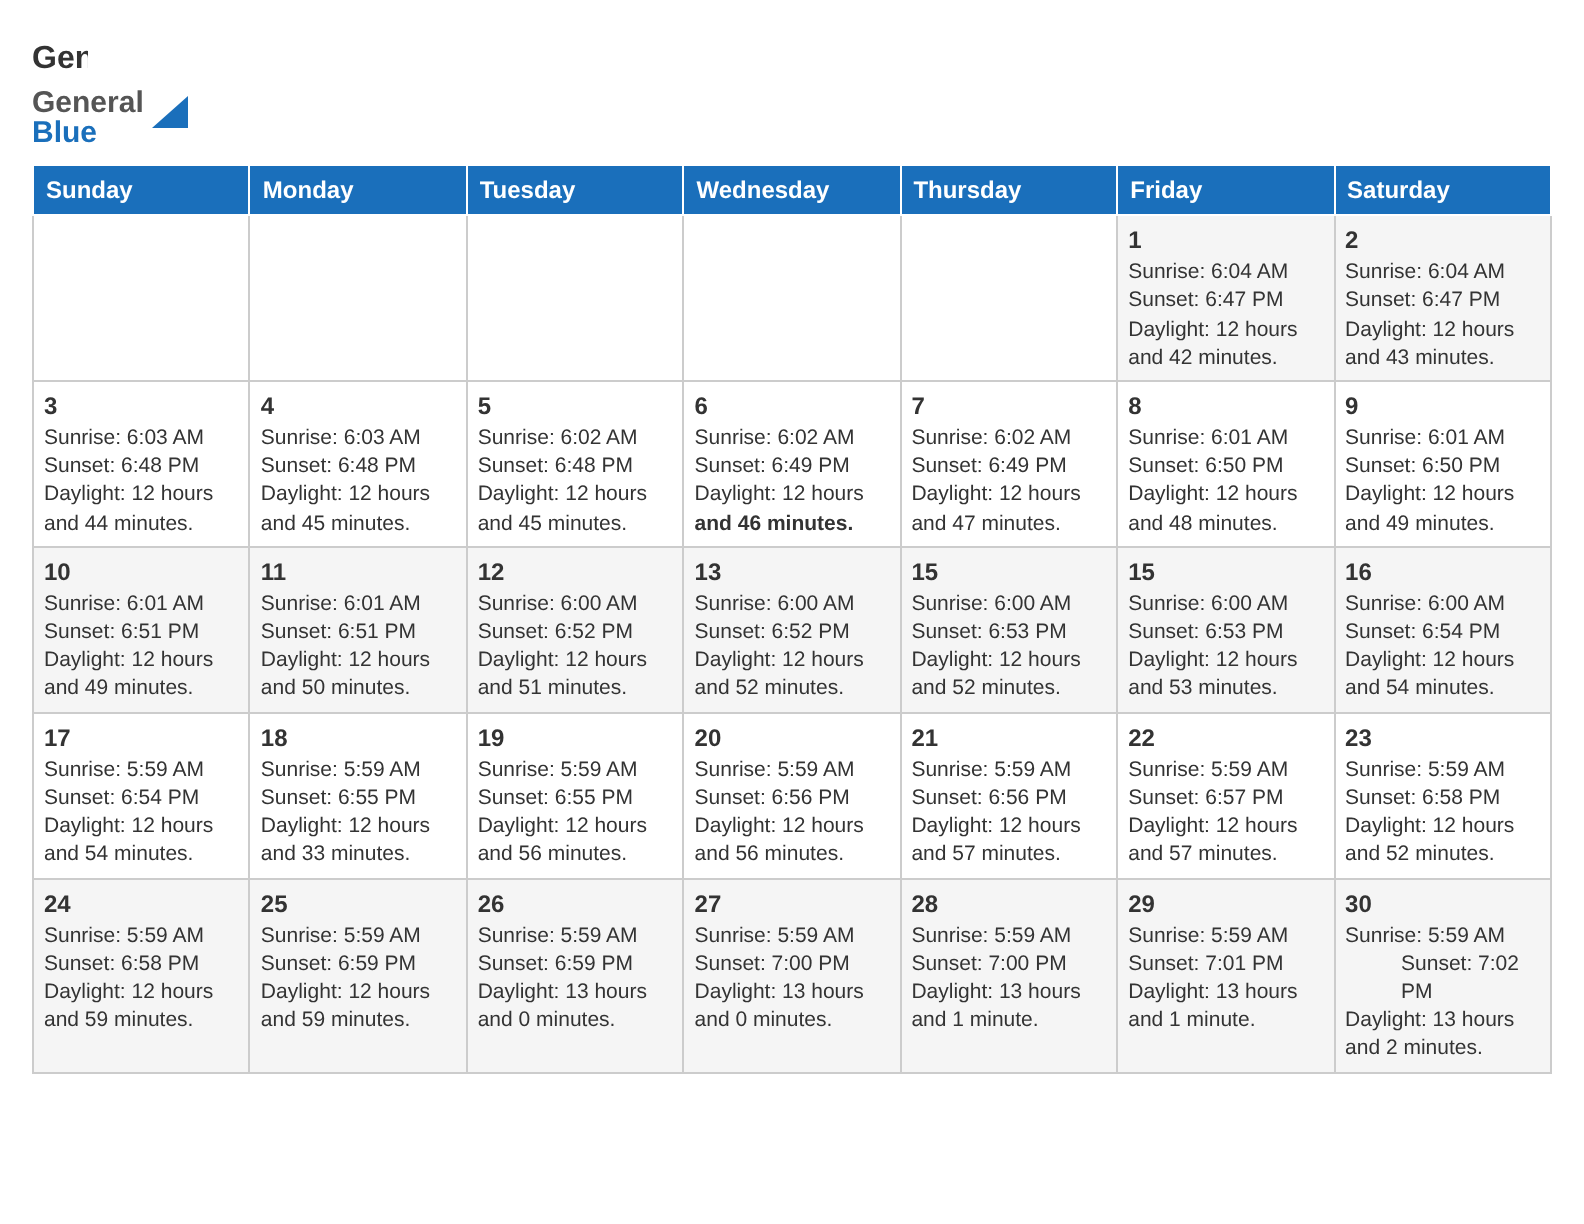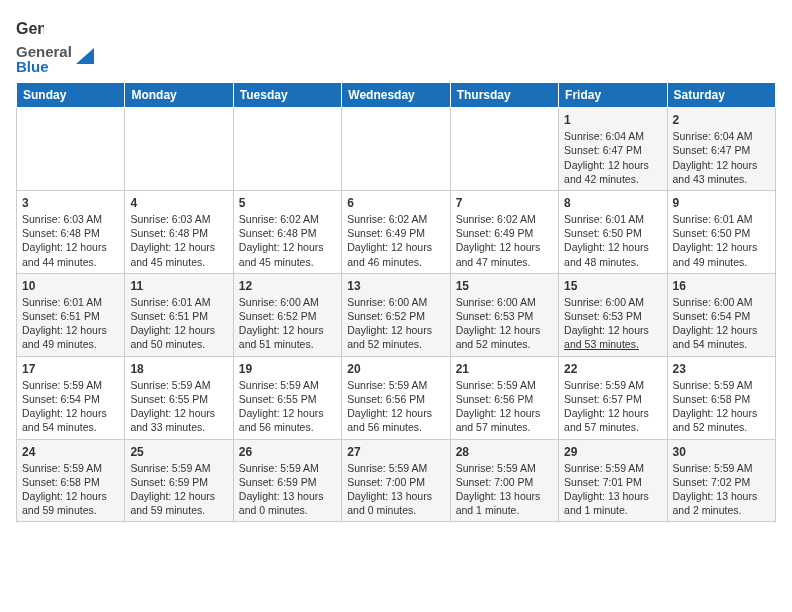--- a/index.html
+++ b/index.html
@@ -172,21 +172,21 @@
           <span style="display: block; line-height: 1.35;">Sunrise: 6:02 AM</span>
           <span style="display: block; line-height: 1.35;">Sunset: 6:48 PM</span>
           <span style="display: block; line-height: 1.35;">Daylight: 12 hours</span>
           <span style="display: block; line-height: 1.35;">and 45 minutes.</span>
         </td>
         <td>
           <span class="day-num">6</span>
           <span style="display: block; line-height: 1.35;">Sunrise: 6:02 AM</span>
           <span style="display: block; line-height: 1.35;">Sunset: 6:49 PM</span>
           <span style="display: block; line-height: 1.35;">Daylight: 12 hours</span>
-          <span style="display: block; line-height: 1.35;">and 46 minutes.</span>
+          <span style="display: block; line-height: 1.35; font-weight: bold;">and 46 minutes.</span>
         </td>
         <td>
           <span class="day-num">7</span>
           <span style="display: block; line-height: 1.35;">Sunrise: 6:02 AM</span>
           <span style="display: block; line-height: 1.35;">Sunset: 6:49 PM</span>
           <span style="display: block; line-height: 1.35;">Daylight: 12 hours</span>
           <span style="display: block; line-height: 1.35;">and 47 minutes.</span>
         </td>
         <td>
           <span class="day-num">8</span>
@@ -237,21 +237,21 @@
           <span style="display: block; line-height: 1.35;">Sunrise: 6:00 AM</span>
           <span style="display: block; line-height: 1.35;">Sunset: 6:53 PM</span>
           <span style="display: block; line-height: 1.35;">Daylight: 12 hours</span>
           <span style="display: block; line-height: 1.35;">and 52 minutes.</span>
         </td>
         <td>
           <span class="day-num">15</span>
           <span style="display: block; line-height: 1.35;">Sunrise: 6:00 AM</span>
           <span style="display: block; line-height: 1.35;">Sunset: 6:53 PM</span>
           <span style="display: block; line-height: 1.35;">Daylight: 12 hours</span>
-          <span style="display: block; line-height: 1.35; text-decoration: underline;">and 53 minutes.</span>
+          <span style="display: block; line-height: 1.35;">and 53 minutes.</span>
         </td>
         <td>
           <span class="day-num">16</span>
           <span style="display: block; line-height: 1.35;">Sunrise: 6:00 AM</span>
           <span style="display: block; line-height: 1.35;">Sunset: 6:54 PM</span>
           <span style="display: block; line-height: 1.35;">Daylight: 12 hours</span>
           <span style="display: block; line-height: 1.35;">and 54 minutes.</span>
         </td>
       </tr>
       <tr class="row-2">
@@ -344,19 +344,19 @@
         <td>
           <span class="day-num">29</span>
           <span style="display: block; line-height: 1.35;">Sunrise: 5:59 AM</span>
           <span style="display: block; line-height: 1.35;">Sunset: 7:01 PM</span>
           <span style="display: block; line-height: 1.35;">Daylight: 13 hours</span>
           <span style="display: block; line-height: 1.35;">and 1 minute.</span>
         </td>
         <td>
           <span class="day-num">30</span>
           <span style="display: block; line-height: 1.35;">Sunrise: 5:59 AM</span>
-          <span style="display: block; line-height: 1.35;">Sunset: 7:02 PM</span>
+          <span style="display: block; line-height: 1.35; margin-left: 28px;">Sunset: 7:02 PM</span>
           <span style="display: block; line-height: 1.35;">Daylight: 13 hours</span>
           <span style="display: block; line-height: 1.35;">and 2 minutes.</span>
         </td>
       </tr>
     </tbody>
 </table>
 
 </body></html>

